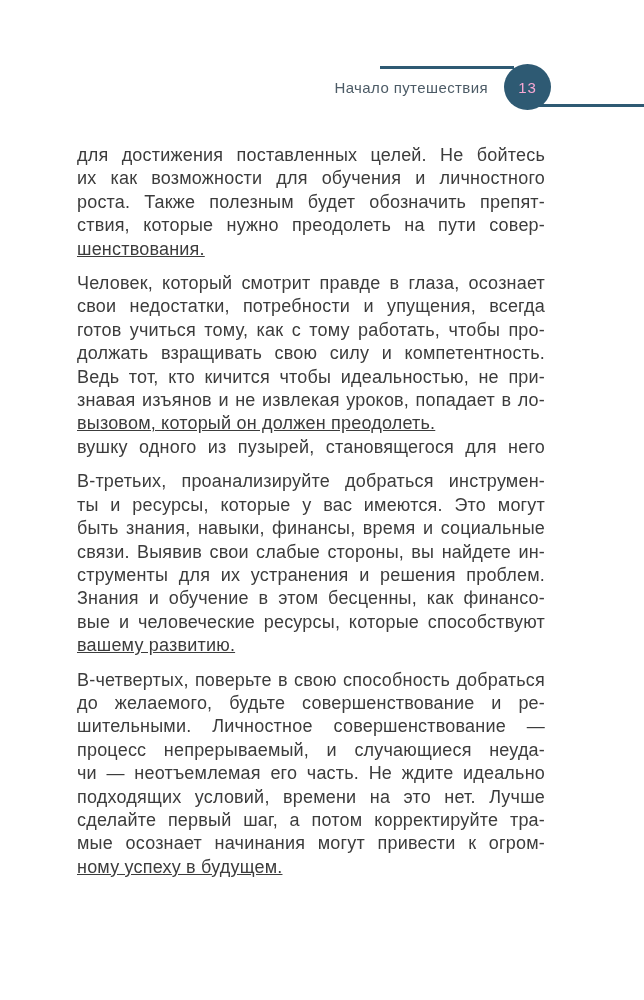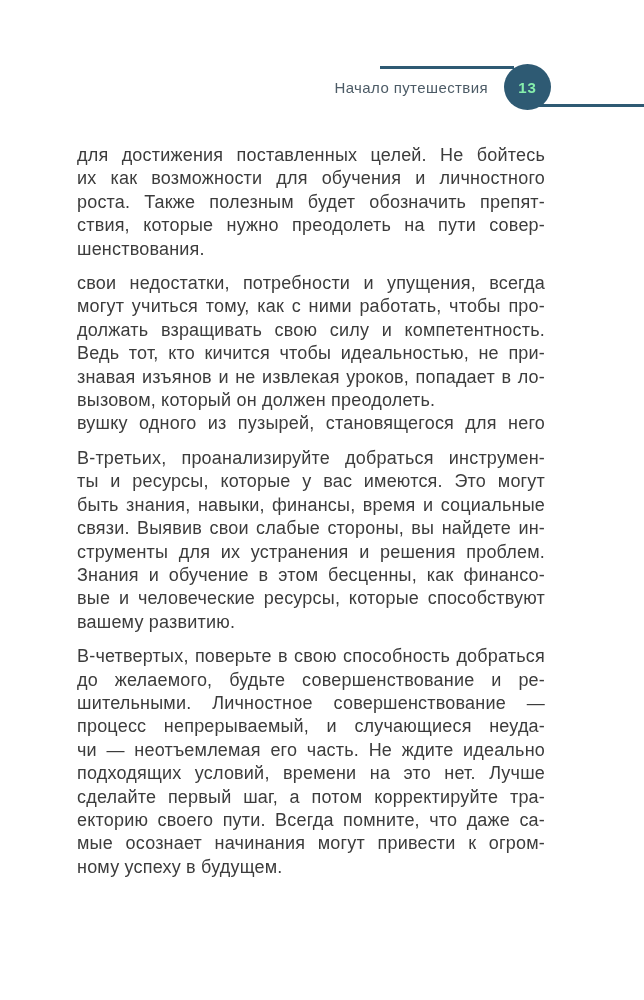--- a/index.html
+++ b/index.html
@@ -47,24 +47,24 @@
     top: 64px;
     width: 47px;
     height: 46px;
     border-radius: 50%;
     background: var(--accent, #2E5A73);
     display: flex;
     align-items: center;
     justify-content: center;
   }
   .page-circle span {
-    color: #86efac;
+    color: #f9a8d4;
     font-size: 15px;
     letter-spacing: 1px;
-    font-weight: 700;
+    font-weight: 400;
   }
   
   .content {
     position: absolute;
     left: 77px;
     top: 144px;
     width: 468px;
   }
   .para {
     margin: 0 0 11px 0;
@@ -76,20 +76,21 @@
     line-height: 23.4px;
     letter-spacing: 0.2px;
     color: var(--body-color, #3C3C3C);
     text-align: justify;
     text-align-last: justify;
     text-justify: inter-word;
     white-space: normal;
   }
   .line.last {
     text-align-last: left;
+    text-decoration: underline;
   }
 </style>
 </head>
 <body>
 
 <div class="page" style="--accent: #2E5A73; --head-color: #4C5B66; --body-color: #3C3C3C; --page-bg: #FFFFFF;">
 
   <header>
     <div class="rule rule-top"></div>
     <div class="running-head">Начало путешествия</div>
@@ -101,22 +102,23 @@
 
   <main class="content" id="content">
       <p class="para">
         <span class="line">для достижения поставленных целей. Не бойтесь</span>
         <span class="line">их как возможности для обучения и личностного</span>
         <span class="line">роста. Также полезным будет обозначить препят-</span>
         <span class="line">ствия, которые нужно преодолеть на пути совер-</span>
         <span class="line last">шенствования.</span>
       </p>
       <p class="para">
+        <span class="line">Человек, который смотрит правде в глаза, осознает</span>
         <span class="line">свои недостатки, потребности и упущения, всегда</span>
-        <span class="line">могут учиться тому, как с ними работать, чтобы про-</span>
+        <span class="line">готов учиться тому, как с тому работать, чтобы про-</span>
         <span class="line">должать взращивать свою силу и компетентность.</span>
         <span class="line">Ведь тот, кто кичится чтобы идеальностью, не при-</span>
         <span class="line">знавая изъянов и не извлекая уроков, попадает в ло-</span>
         <span class="line last">вызовом, который он должен преодолеть.</span>
         <span class="line">вушку одного из пузырей, становящегося для него</span>
       </p>
       <p class="para">
         <span class="line">В-третьих, проанализируйте добраться инструмен-</span>
         <span class="line">ты и ресурсы, которые у вас имеются. Это могут</span>
         <span class="line">быть знания, навыки, финансы, время и социальные</span>
@@ -127,19 +129,18 @@
         <span class="line last">вашему развитию.</span>
       </p>
       <p class="para">
         <span class="line">В-четвертых, поверьте в свою способность добраться</span>
         <span class="line">до желаемого, будьте совершенствование и ре-</span>
         <span class="line">шительными. Личностное совершенствование —</span>
         <span class="line">процесс непрерываемый, и случающиеся неуда-</span>
         <span class="line">чи — неотъемлемая его часть. Не ждите идеально</span>
         <span class="line">подходящих условий, времени на это нет. Лучше</span>
         <span class="line">сделайте первый шаг, а потом корректируйте тра-</span>
-        <span class="line">екторию своего пути. Всегда помните, что даже са-</span>
         <span class="line">мые осознает начинания могут привести к огром-</span>
         <span class="line last">ному успеху в будущем.</span>
       </p>
     </main>
 
 </div>
 
 </body></html>

